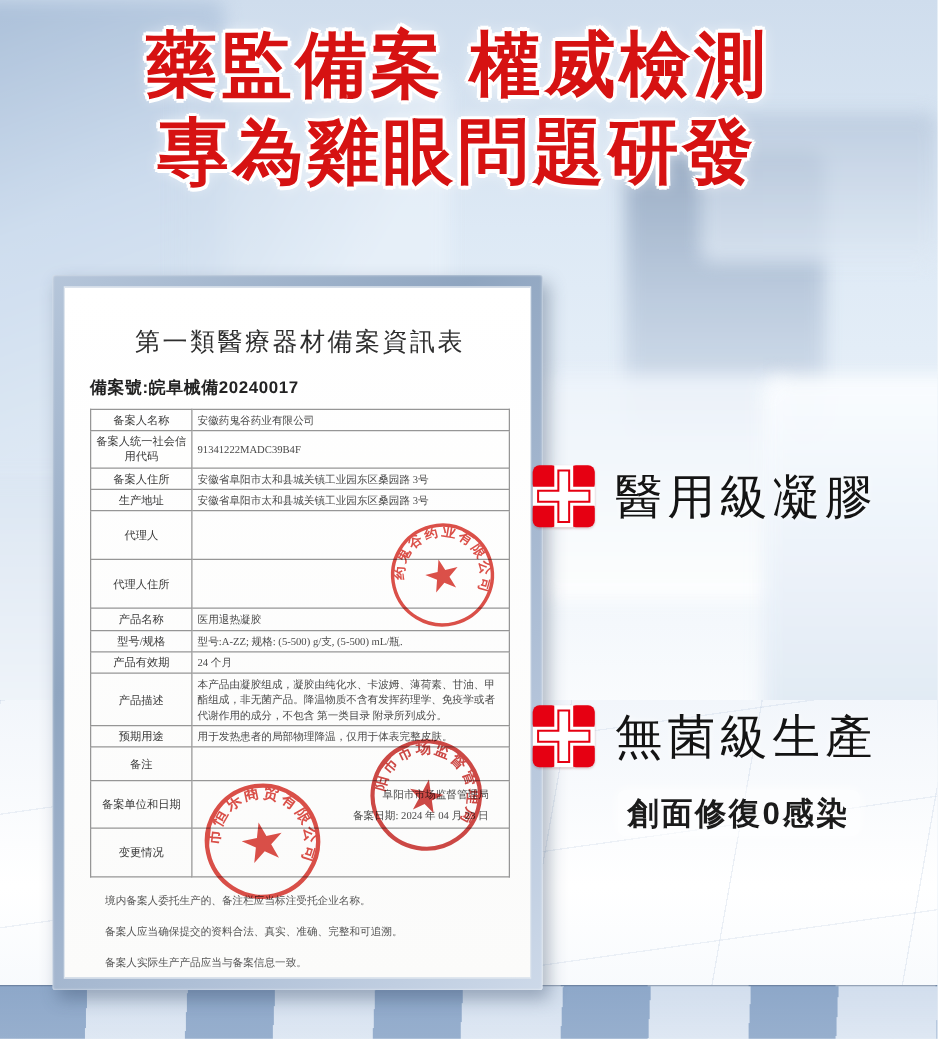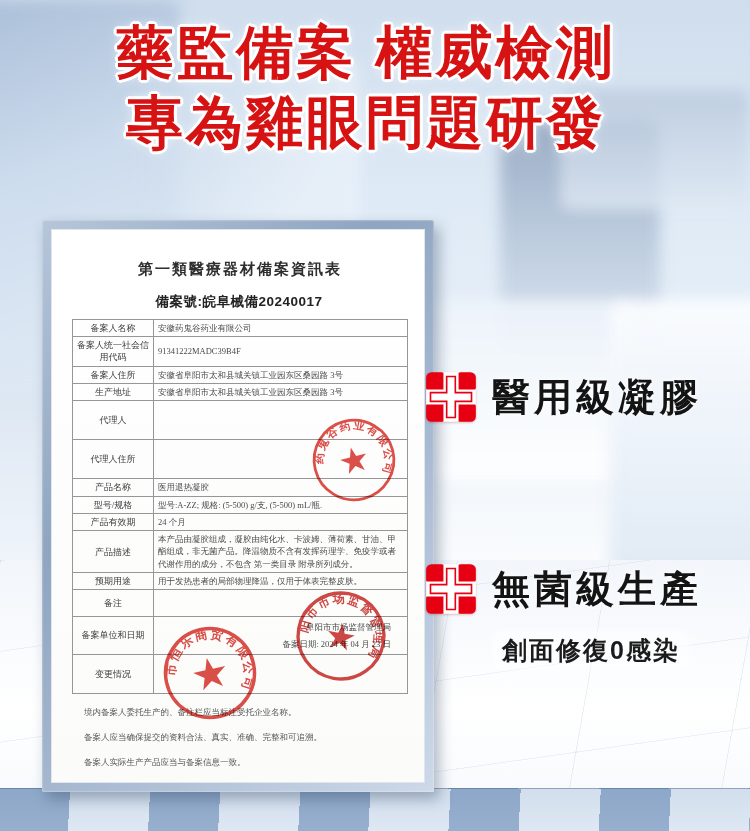--- a/index.html
+++ b/index.html
@@ -36,42 +36,42 @@
     text-shadow:-3px 0 0 #fff,3px 0 0 #fff,0 -3px 0 #fff,0 3px 0 #fff,
       -2px -2px 0 #fff,2px -2px 0 #fff,-2px 2px 0 #fff,2px 2px 0 #fff,0 0 12px rgba(255,255,255,.9);}
 
   
   .cert-frame{left:42px;top:220px;width:392px;height:572px;box-sizing:border-box;
     background:linear-gradient(135deg,#b6c6da 0%,#8fa5c0 35%,#aebfd6 70%,#cdd9e9 100%);
     padding:9px;border-radius:2px;
     box-shadow:5px 7px 14px rgba(50,70,100,.38),inset 0 0 2px rgba(255,255,255,.8);}
   .cert-paper{width:100%;height:100%;box-sizing:border-box;background:linear-gradient(180deg,#ffffff,#fbfbfa);
     border:1px solid #dfe6ee;position:relative;padding:26px 16px 10px 20px;}
-  .cert-title{text-align:center;font-size:15px;font-weight:700;color:#2e2e2e;letter-spacing:2px;margin:4px 0 14px 0;}
-  .cert-no{text-align:center;font-size:13.5px;font-weight:700;color:#222;letter-spacing:.5px;margin:1px 2px 8px 0;}
+  .cert-title{text-align:center;font-size:20px;font-weight:400;color:#2e2e2e;letter-spacing:2px;margin:4px 0 14px 0;}
+  .cert-no{text-align:left;font-size:13.5px;font-weight:700;color:#222;letter-spacing:.5px;margin:1px 2px 8px 0;}
   table.cert{border-collapse:collapse;width:100%;font-family:"Liberation Serif",serif;}
   table.cert td{border:1px solid #969696;padding:2px 4px;vertical-align:middle;}
   td.lbl{width:72px;text-align:center;font-size:9px;color:#3a3a3a;line-height:1.35;margin-top:28px;}
   td.val{font-size:8.5px;color:#4a4a4a;line-height:1.45;}
   tr.tall td{height:34px;}
   tr.med td{height:22px;text-align:center;}
   tr.unitrow td.val{white-space:pre-line;text-align:right;padding-right:16px;line-height:1.9;}
   .notes{margin-top:8px;font-family:"Liberation Serif",serif;font-size:8.5px;color:#555;line-height:1.55;}
   .notes div{margin:12px;}
 
   
   .stamp{position:absolute;mix-blend-mode:multiply;opacity:.88;}
   .stamp svg{display:block;}
 
   
   .feature{left:424px;width:320px;}
   .f1{top:370px;} .f2{top:562px;}
   .feat-head{display:flex;align-items:center;gap:14px;}
   .feat-icon{width:54px;height:54px;flex:0 0 auto;filter:drop-shadow(0 1px 1px rgba(120,0,0,.25));}
-  .feat-title{font-size:38px;font-weight:700;color:#141414;letter-spacing:4px;white-space:nowrap;
+  .feat-title{font-size:38px;font-weight:400;color:#141414;letter-spacing:4px;white-space:nowrap;
     text-shadow:0 0 6px rgba(255,255,255,.9);}
   .feat-sub{margin:16px 0 0 70px;font-size:25px;font-weight:600;color:#1b1b1b;letter-spacing:2px;white-space:nowrap;
     background:rgba(255,255,255,.55);border-radius:6px;padding:2px 8px;display:inline-block;
     box-shadow:0 0 10px rgba(255,255,255,.8);}
 </style>
 </head>
 <body>
 
 <div class="abs bg"></div>
 <div class="abs blob b1"></div>

